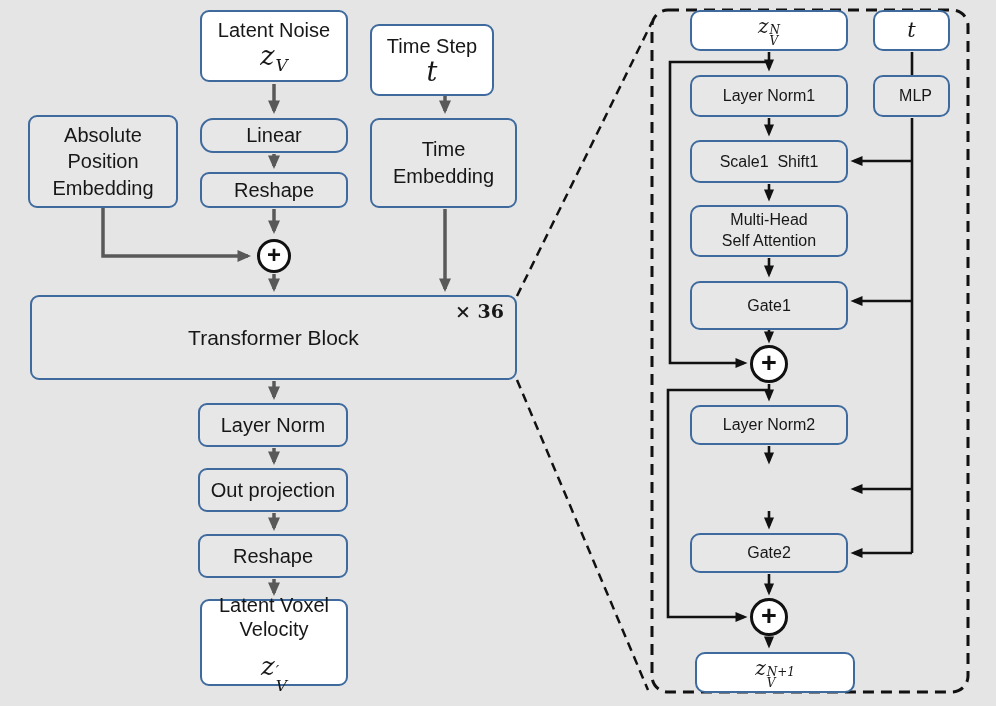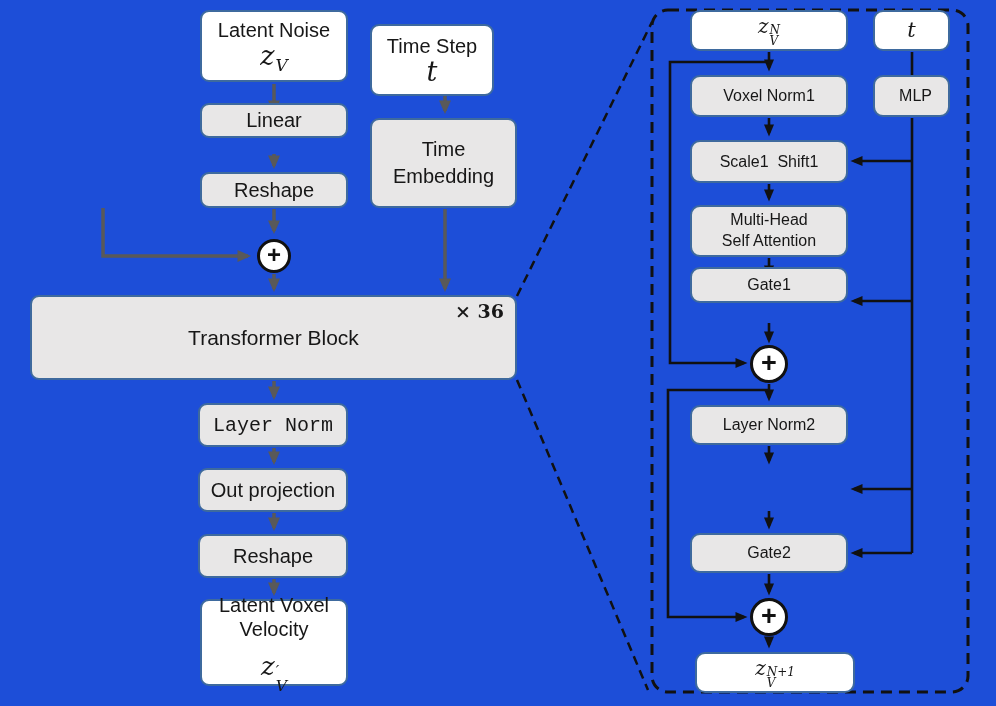--- a/index.html
+++ b/index.html
@@ -1,16 +1,16 @@
 <!DOCTYPE html>
 <html><head>
 <meta charset="utf-8">
 <style>
   html,body{margin:0;padding:0;background:#ffffff;}
-  #stage{position:relative;width:996px;height:706px;background:#1d4ed8;overflow:hidden;
+  #stage{position:relative;width:996px;height:706px;background:#e5e5e5;overflow:hidden;
          font-family:"Liberation Sans",sans-serif;color:#171717;}
   #wires{position:absolute;left:0;top:0;z-index:0;}
   .box{position:absolute;box-sizing:border-box;z-index:1;
        border:2px solid #3e6a9e;border-radius:9px;background:#e8e7e7;
        display:flex;flex-direction:row;align-items:center;justify-content:center;
        text-align:center;color:#171717;}
   .box.white{background:#ffffff;}
   .box.col{flex-direction:column;}
   .lbl{display:block;}
   .pre{white-space:pre;text-align:center;}
@@ -20,42 +20,42 @@
          line-height:0.9;margin-left:1px;transform:translateY(1px);}
   .stack .ssup,.stack .ssub{font-size:0.60em;font-family:"DejaVu Serif",serif;font-style:italic;}
   .subonly{font-size:0.62em;font-family:"DejaVu Serif",serif;font-style:italic;
            vertical-align:-0.35em;margin-left:1px;}
   
   #latent-noise{left:200px;top:10px;width:148px;height:72px;font-size:20px;}
   #latent-noise .math{font-size:27px;line-height:1;}
   #time-step{left:370px;top:24px;width:124px;height:72px;font-size:20px;}
   #time-step .math{font-size:27px;line-height:1;}
   #ape{left:28px;top:115px;width:150px;height:93px;font-size:20px;line-height:1.32;padding:2px;}
-  #linear{left:200px;top:103px;width:148px;height:35px;font-size:20px;}
+  #linear{left:200px;top:118px;width:148px;height:35px;font-size:20px;border-radius:13px;}
   #reshape-in{left:200px;top:172px;width:148px;height:36px;font-size:20px;}
   #time-embedding{left:370px;top:118px;width:147px;height:90px;font-size:20px;line-height:1.35;padding:2px 0;}
   #transformer{left:30px;top:295px;width:487px;height:85px;font-size:21px;}
   #transformer .mult{position:absolute;top:3px;right:11px;font-family:"DejaVu Serif",serif;
                      font-weight:bold;font-size:19px;}
-  #layer-norm{left:198px;top:403px;width:150px;height:44px;font-size:20px;font-family:Liberation Mono, monospace;}
+  #layer-norm{left:198px;top:403px;width:150px;height:44px;font-size:20px;}
   #out-projection{left:198px;top:468px;width:150px;height:44px;font-size:20px;}
   #reshape-out{left:198px;top:534px;width:150px;height:44px;font-size:20px;}
   #latent-voxel{left:200px;top:599px;width:148px;height:87px;font-size:20px;line-height:1.2;padding:2px;gap:12px;}
   #latent-voxel .math{font-size:26px;line-height:1;}
   
   .box.r{font-size:16px;border-radius:10px;}
   #zvn{left:690px;top:10px;width:158px;height:41px;}
   #zvn .math,#zvn1 .math{font-size:20px;line-height:1;}
   #t-box{left:873px;top:10px;width:77px;height:41px;}
   #t-box .math{font-size:21px;line-height:1;}
   #layer-norm1{left:690px;top:75px;width:158px;height:42px;}
   #mlp{left:873px;top:75px;width:77px;height:42px;padding-left:8px;}
   #scale1{left:690px;top:140px;width:158px;height:43px;}
   #mhsa{left:690px;top:205px;width:158px;height:52px;line-height:1.3;}
-  #gate1{left:690px;top:267px;width:158px;height:36px;}
+  #gate1{left:690px;top:281px;width:158px;height:49px;}
   #layer-norm2{left:690px;top:405px;width:158px;height:40px;}
   #scale2{left:690px;top:468px;width:158px;height:42px;}
   #gate2{left:690px;top:533px;width:158px;height:40px;}
   #zvn1{left:695px;top:652px;width:160px;height:41px;}
   
   .plus{position:absolute;box-sizing:border-box;z-index:2;border:3px solid #111111;border-radius:50%;
         background:#ffffff;display:flex;align-items:center;justify-content:center;
         font-weight:bold;line-height:1;padding-bottom:2px;color:#111111;}
   #plus-left{left:257px;top:239px;width:34px;height:34px;font-size:24px;}
   #plus-r1{left:750px;top:345px;width:38px;height:38px;font-size:27px;}
@@ -121,20 +121,23 @@
   <div class="box white col" id="latent-noise">
     <span class="lbl">Latent Noise</span>
     <span class="math"><span class="mi">z</span><span class="subonly">V</span></span>
   </div>
 
   <div class="box white col" id="time-step">
     <span class="lbl">Time Step</span>
     <span class="math mi">t</span>
   </div>
 
+  <div class="box" id="ape">
+    <span class="lbl">Absolute Position Embedding</span>
+  </div>
 
   <div class="box" id="linear">
     <span class="lbl">Linear</span>
   </div>
 
   <div class="box" id="reshape-in">
     <span class="lbl">Reshape</span>
   </div>
 
   <div class="box" id="time-embedding">
@@ -175,21 +178,21 @@
           <span class="ssup">N</span>
           <span class="ssub">V</span>
         </span></span>
   </div>
 
   <div class="box white r" id="t-box">
     <span class="math mi">t</span>
   </div>
 
   <div class="box r" id="layer-norm1">
-    <span class="lbl">Voxel Norm1</span>
+    <span class="lbl">Layer Norm1</span>
   </div>
 
   <div class="box r" id="mlp">
     <span class="lbl">MLP</span>
   </div>
 
   <div class="box r" id="scale1">
     <span class="lbl pre">Scale1  Shift1</span>
   </div>
 

